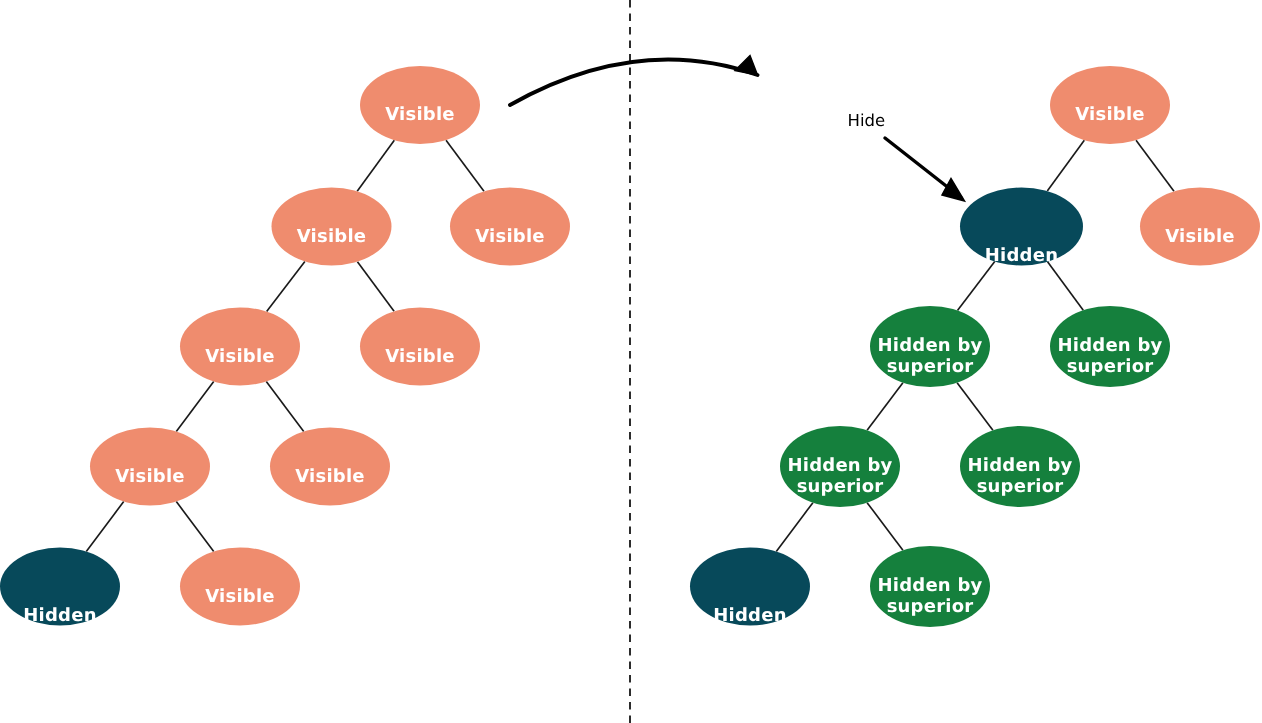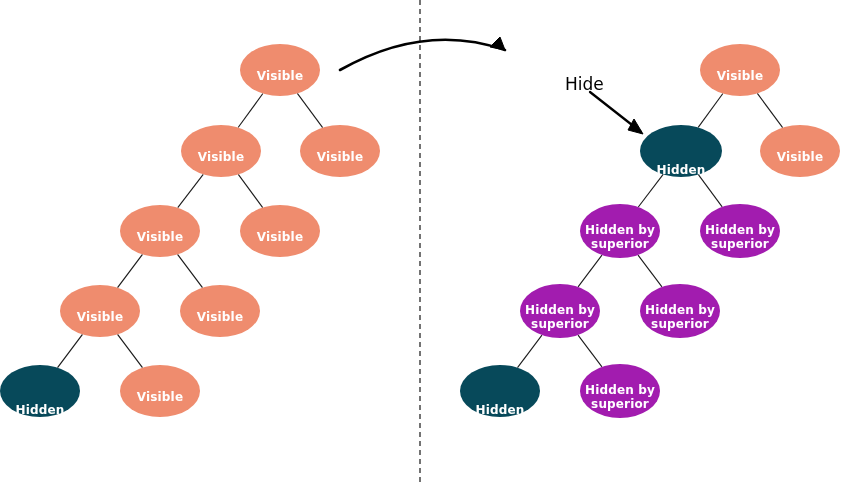--- a/index.html
+++ b/index.html
@@ -36,29 +36,29 @@
     font-weight: bold;
     font-size: 12px;
     line-height: 14px;
     letter-spacing: 0.15px;
     box-sizing: border-box;
     padding: 0 4px;
     -webkit-font-smoothing: antialiased;
   }
   .node.visible   { background: #ef8c6e; }
   .node.hidden    { background: #07495a; align-items: flex-end; }
-  .node.hiddenby  { background: #a21caf; }
+  .node.hiddenby  { background: #15803d; }
   .node-label {
     display: block;
     width: 100%;
     margin-top: 12px;
   }
   .hide-label {
     position: absolute;
-    font-size: 17px;
+    font-size: 11px;
     font-weight: normal;
     color: #000000;
     white-space: nowrap;
   }
 </style>
 </head>
 <body>
 
 <div id="canvas">
 

